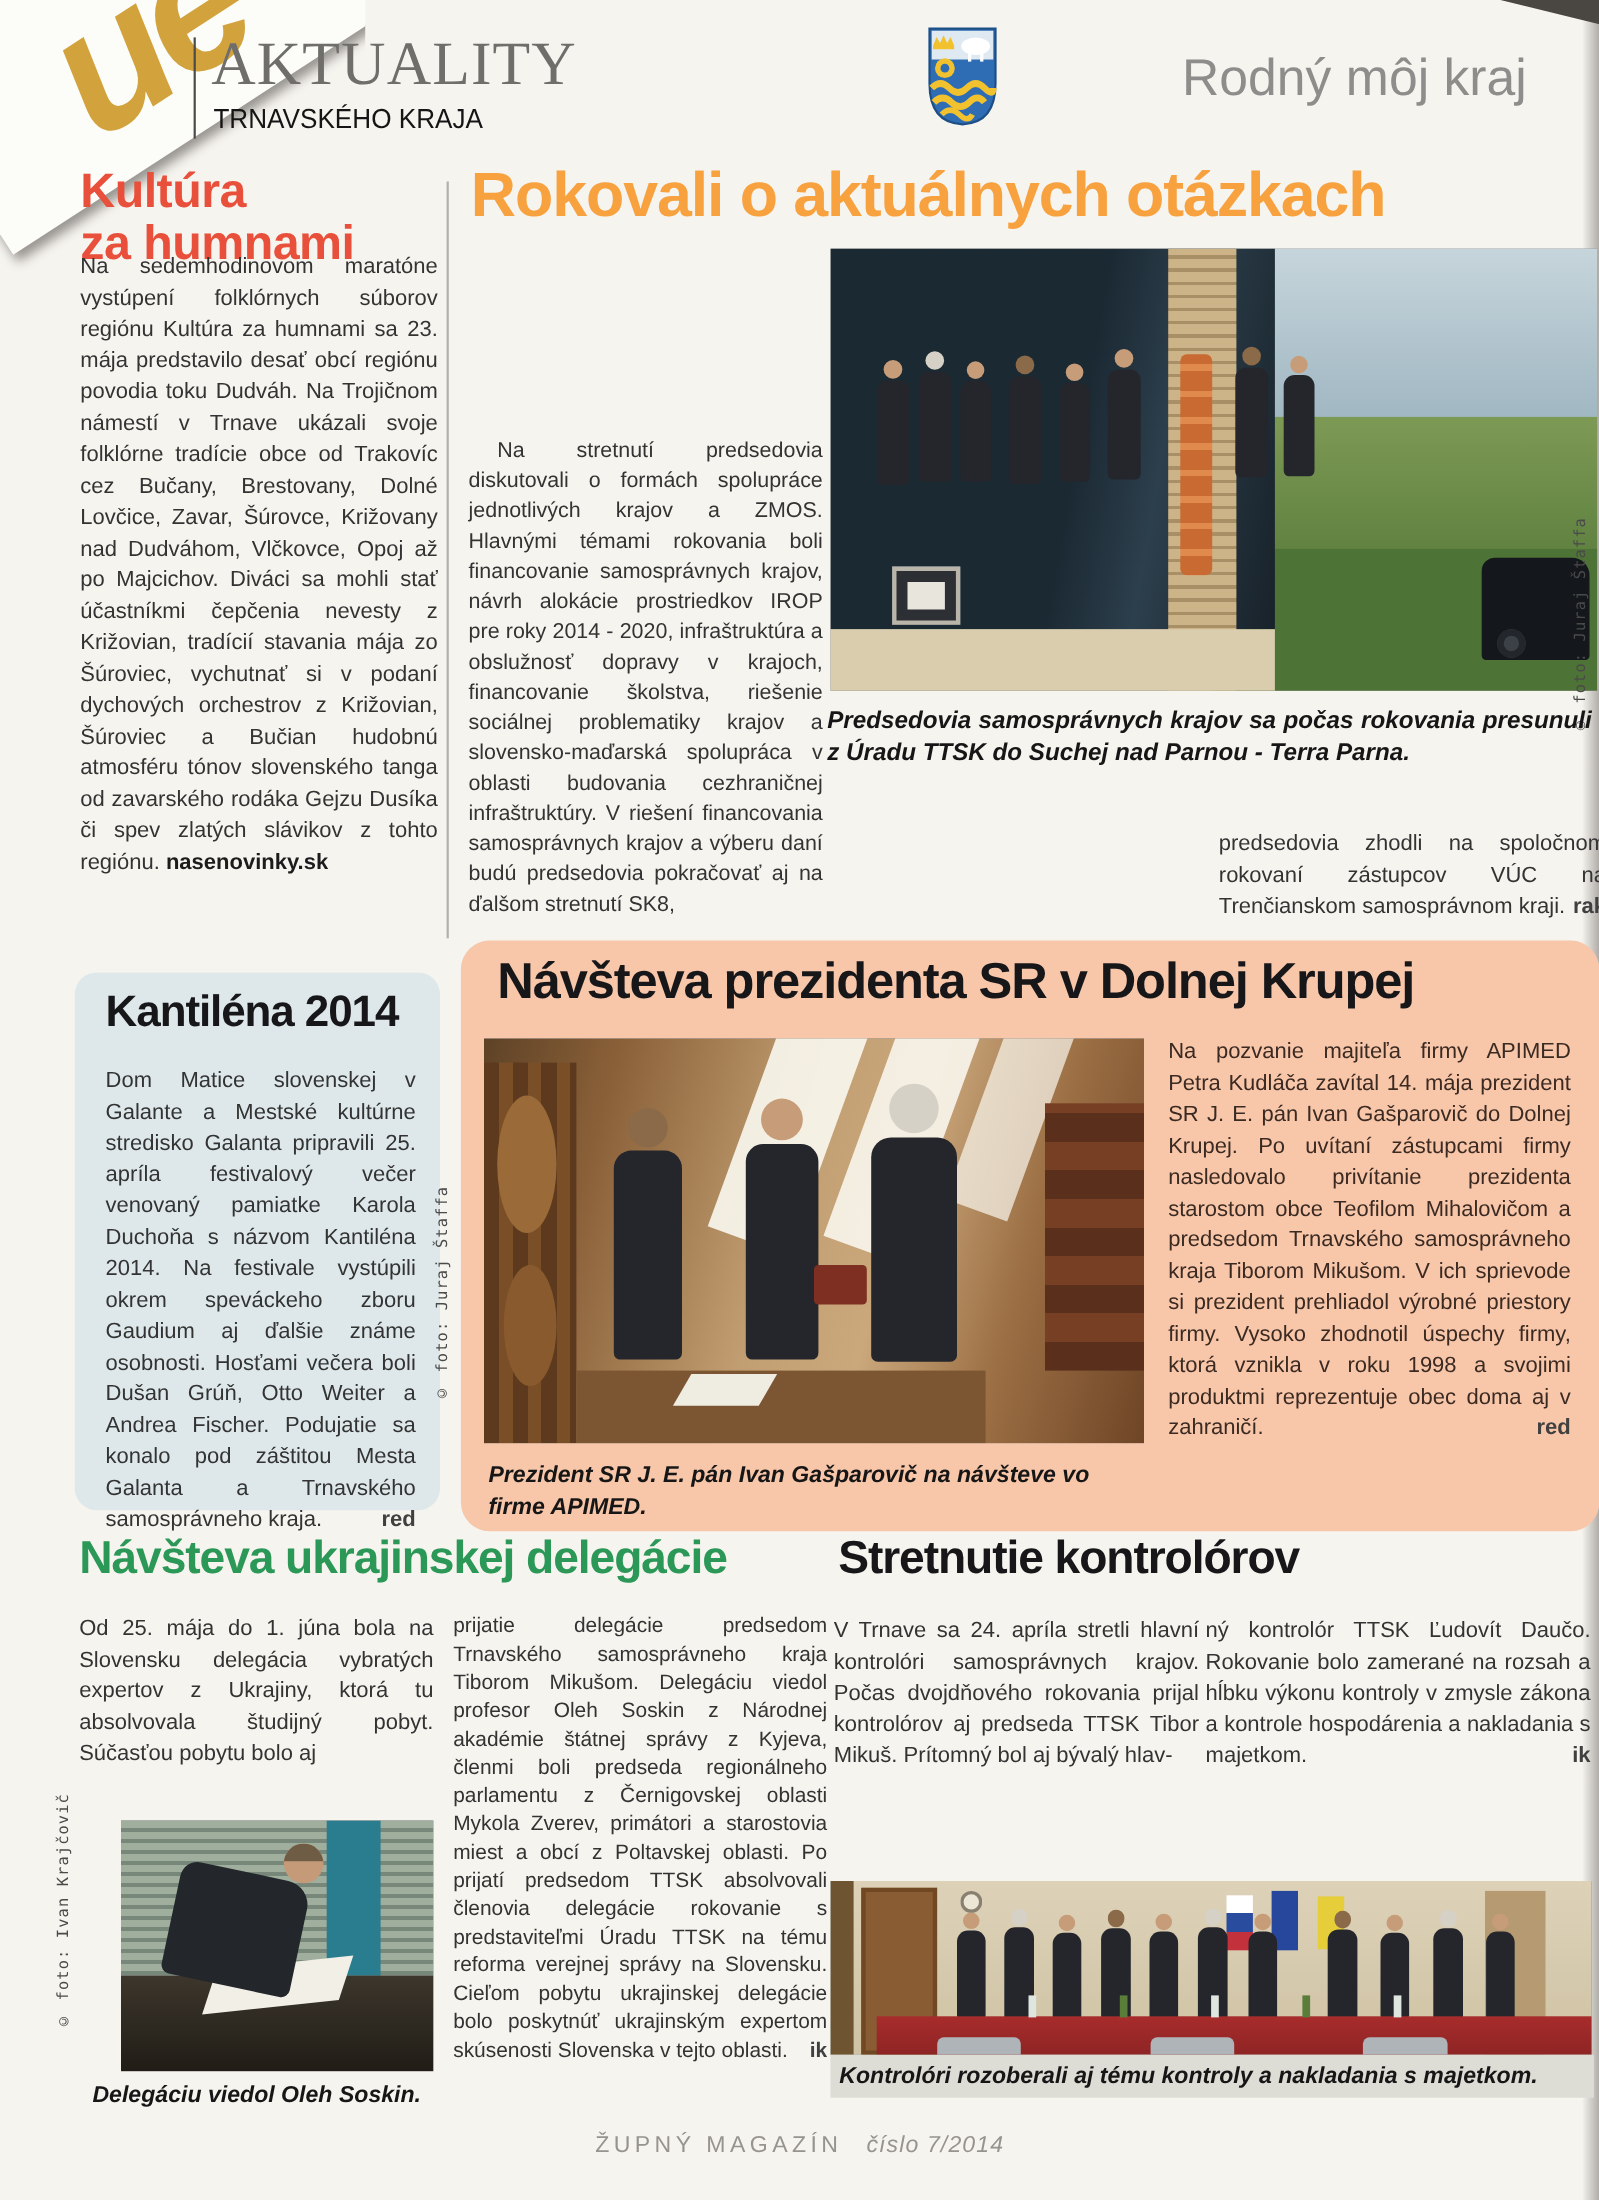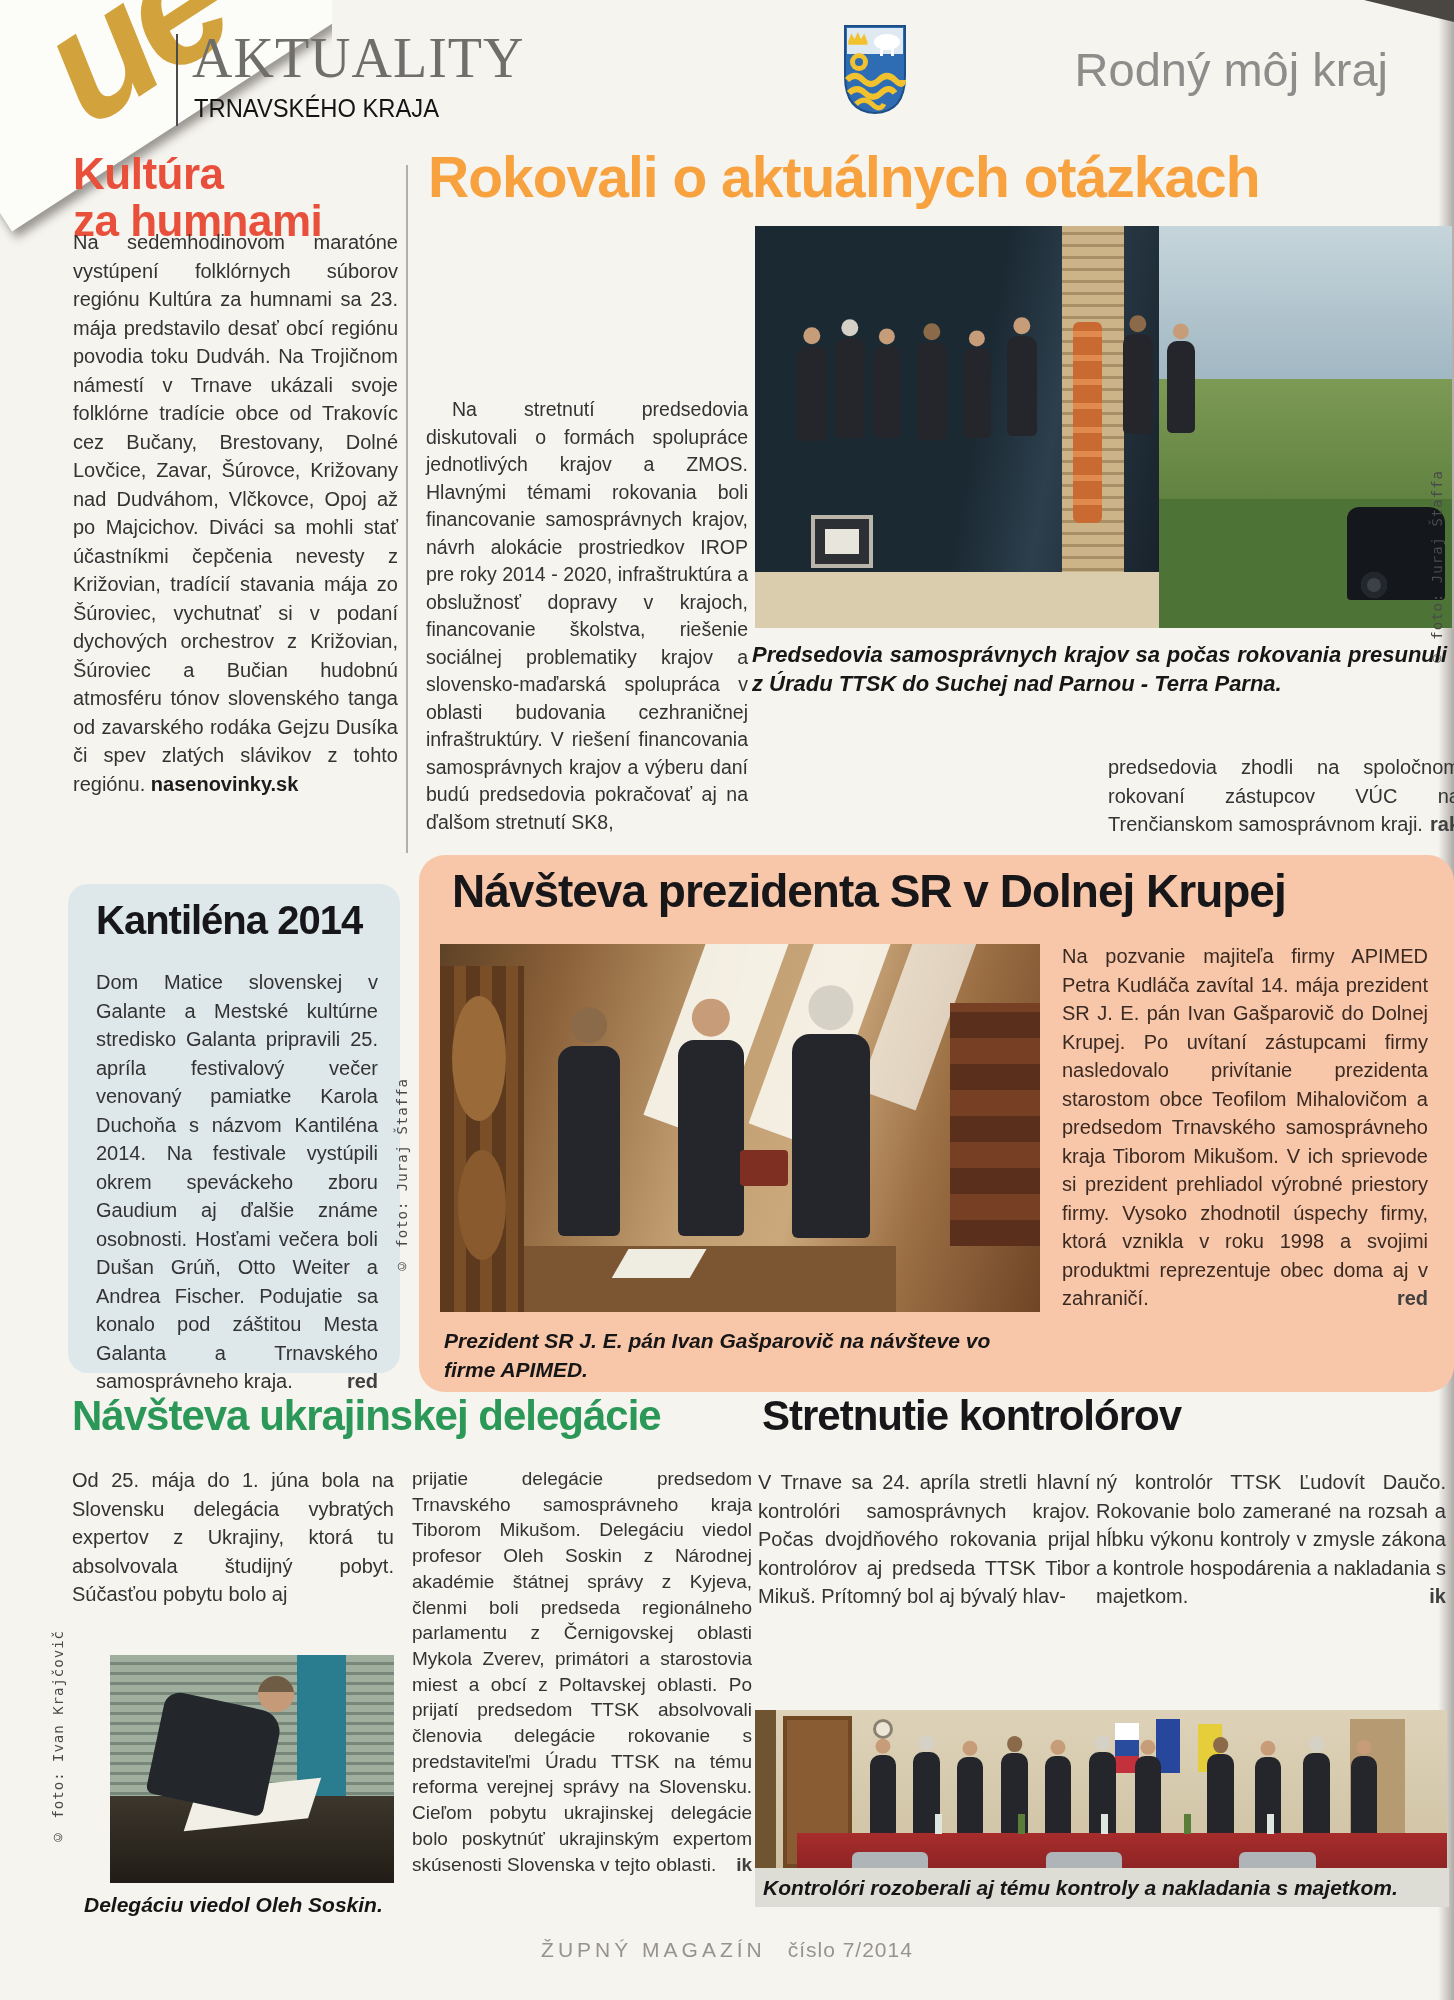--- a/index.html
+++ b/index.html
@@ -42,21 +42,21 @@
   .ly{position:absolute;}
   .fig{position:absolute;background:#24262c;border-radius:10px 10px 5px 5px;}
   .fig::before{content:"";position:absolute;left:50%;top:0;width:58%;padding-top:58%;border-radius:50%;
                background:#c79c79;transform:translate(-50%,-108%);}
   .fig.h-gray::before{background:#d6d1c6;}
   .fig.h-brown::before{background:#8a6a48;}
   .head{position:absolute;border-radius:50%;background:#c59a78;overflow:hidden;}
   .head::before{content:"";display:block;height:46%;background:#6f5c44;}
   .footer{left:0;top:1938px;width:1454px;text-align:center;color:#97948f;font-size:21px;}
   .footer .mag{letter-spacing:4px;}
-  .footer .iss{margin-left:16px;letter-spacing:1px;}
+  .footer .iss{margin-left:16px;letter-spacing:1px;font-style:italic;}
 </style>
 </head>
 <body>
 
 <div class="page">
 
   <div class="abs scan-right"></div>
   <div class="abs corner-tr"></div>
   <div class="abs fold-wrap">
     <div class="fold-gold"></div>

